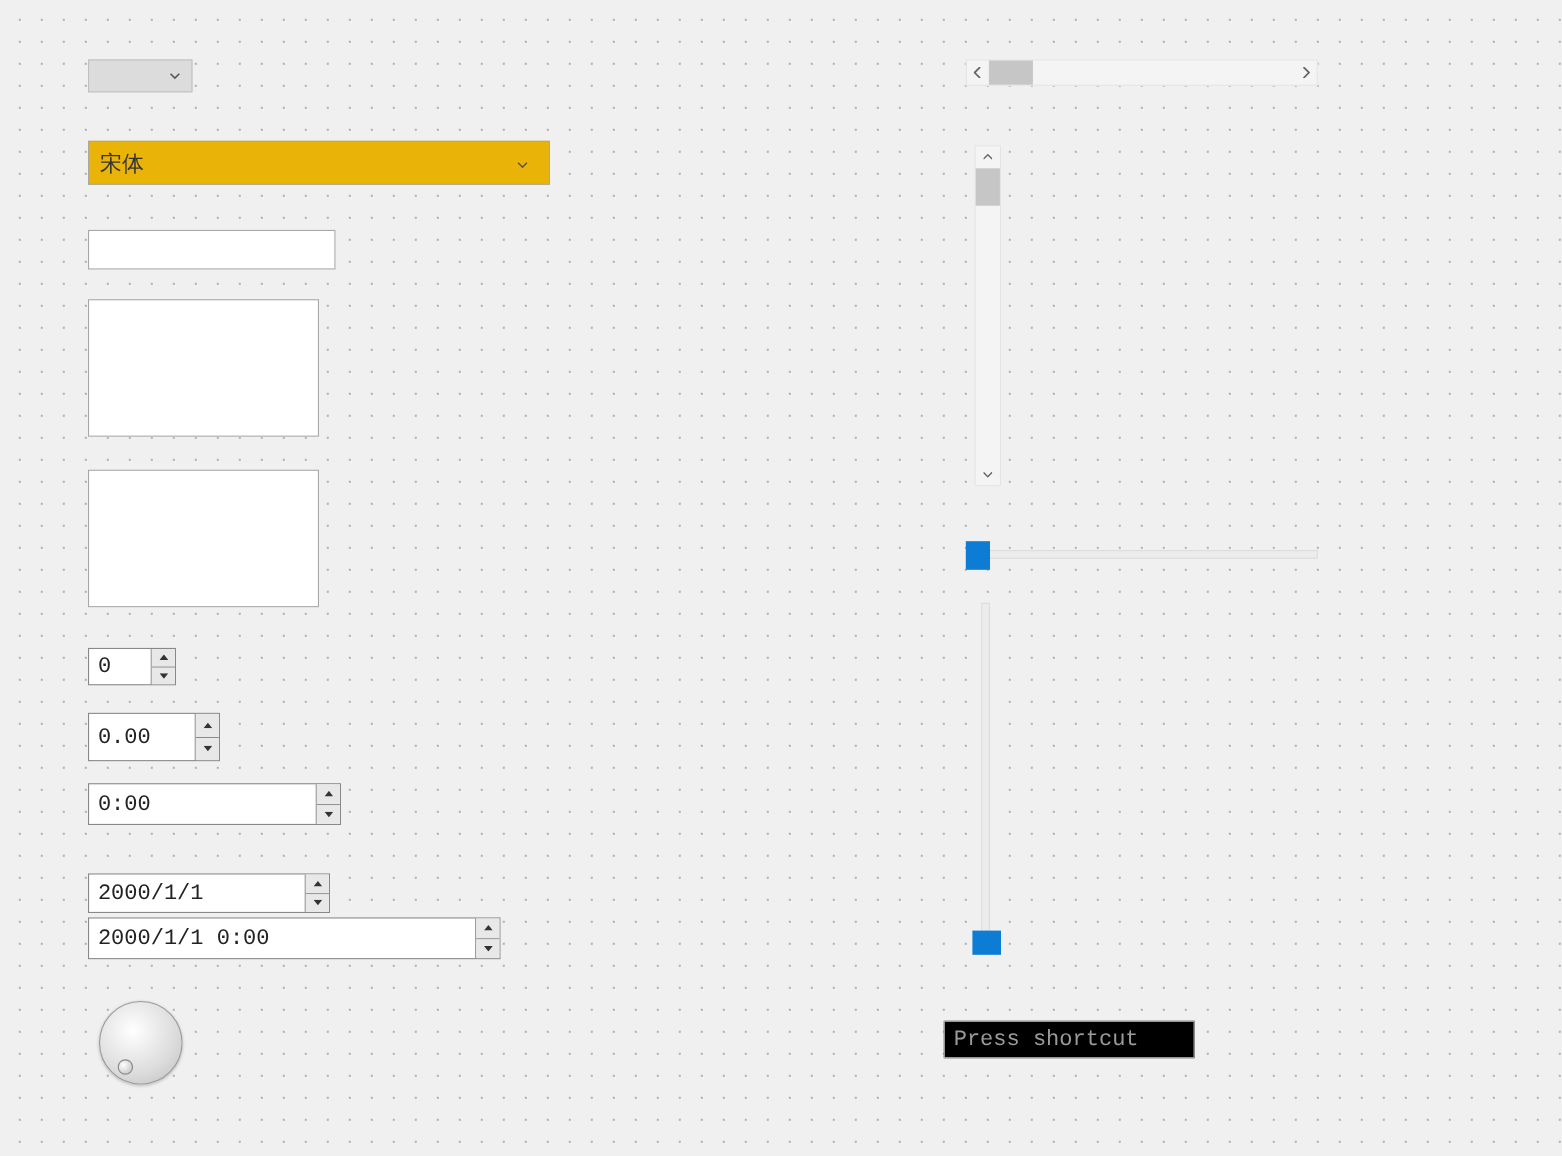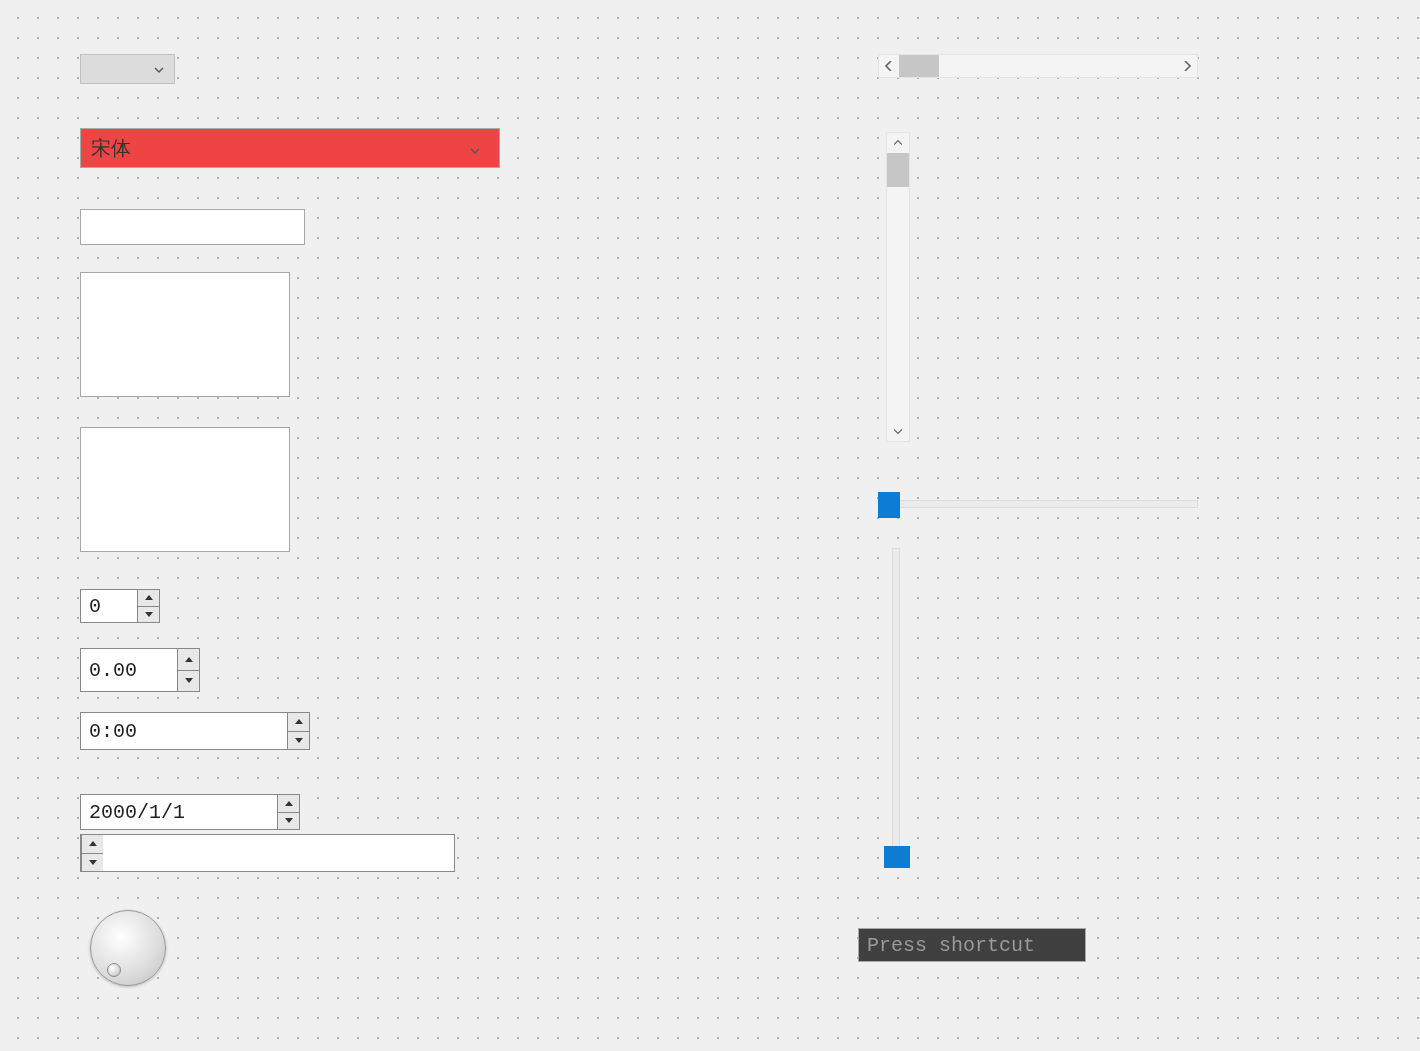--- a/index.html
+++ b/index.html
@@ -22,21 +22,21 @@
     background: #dcdcdc;
     border: 1px solid #c0c0c0;
     display: flex; align-items: center; justify-content: flex-end;
     padding-right: 10px;
   }
   .chevron-down-svg { width: 10px; height: 7px; }
 
   
   .combo-font {
     left: 80px; top: 128px; width: 420px; height: 40px;
-    background: #ef4444; border: 1px solid #a8a8a8;
+    background: #eab308; border: 1px solid #a8a8a8;
     display: flex; align-items: center; justify-content: space-between;
     padding: 0 19px 0 10px;
     font-size: 20px;
     color: #333;
   }
 
   
   .line-edit {
     left: 80px; top: 209px; width: 225px; height: 36px;
     background: #fff; border: 1px solid #a8a8a8;
@@ -138,21 +138,21 @@
     background: #ececec; border: 1px solid #dcdcdc;
   }
   .vslider .handle {
     position: absolute; bottom: 0; left: 0; width: 26px; height: 22px;
     background: #0c7cd5;
   }
 
   
   .shortcut {
     left: 858px; top: 928px; width: 228px; height: 34px;
-    background: #404040; border: 1px solid #a8a8a8;
+    background: #000000; border: 1px solid #a8a8a8;
     display: flex; align-items: center; padding-left: 8px;
     font-family: "Consolas","Courier New",monospace;
     font-size: 20px; color: #9a9a9a;
   }
 
   .arrow-svg { width: 8px; height: 10px; fill: #666; }
 </style>
 </head>
 <body>
 
@@ -236,20 +236,21 @@
       </div>
     <div class="btn">
         <svg viewBox="0 0 8 5">
           <path d="M0 0 L4 5 L8 0 Z" fill="#333"></path>
         </svg>
       </div>
   </div>
 </div>
 
 <div class="control spin spin-dt">
+  <div class="val">2000/1/1 0:00</div>
   <div class="btns">
     <div class="btn">
         <svg viewBox="0 0 8 5">
           <path d="M0 5 L4 0 L8 5 Z" fill="#333"></path>
         </svg>
       </div>
     <div class="btn">
         <svg viewBox="0 0 8 5">
           <path d="M0 0 L4 5 L8 0 Z" fill="#333"></path>
         </svg>

